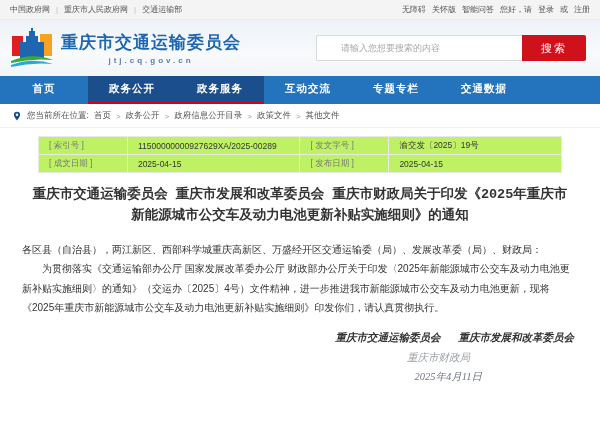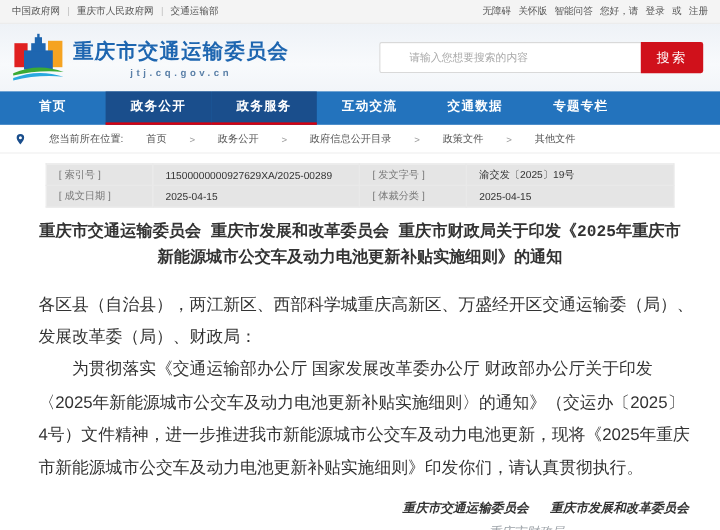--- a/index.html
+++ b/index.html
@@ -31,58 +31,58 @@
   .site-title { font-size: 17px; font-weight: bold; color: #1e66b0; letter-spacing: 1px; }
   .site-url { font-size: 8px; color: #5b80a8; letter-spacing: 3px; margin-top: 2px; font-weight: bold; }
   .searchbox { display: flex; height: 26px; width: 270px; }
   .searchbox input {
     flex: 1; border: 1px solid #d9d9d9; border-right: none; outline: none;
     border-radius: 2px 0 0 2px; padding: 0 24px; font-size: 9px; color: #333;
     background: #fff; font-family: "Liberation Sans", sans-serif;
   }
   .searchbox input::placeholder { color: #a9a9a9; }
   .search-btn {
-    width: 52px; background: #d0111b; color: #fff; border: none;
+    width: 64px; background: #d0111b; color: #fff; border: none;
     font-size: 11px; border-radius: 0 2px 2px 0; cursor: pointer; letter-spacing: 2px;
     font-family: "Liberation Sans", sans-serif;
   }
   
   .nav {
     height: 28px; background: #2373bd; display: flex; padding-right: 72px;
   }
   .nav-item {
     flex: 1; display: flex; align-items: center; justify-content: center;
     color: #fff; font-size: 10.5px; font-weight: bold; cursor: pointer;
     letter-spacing: 1px; border-bottom: 2px solid transparent;
   }
   .nav-item.active { background: #1a4e8c; border-bottom: 2px solid #d9000e; }
   
   .breadcrumb {
-    display: flex; align-items: center; gap: 19px;
+    display: flex; align-items: center; gap: 5px;
     padding: 6px 12px 5px 12px; font-size: 8.5px; color: #555;
     border-bottom: 1px solid #f0f0f0;
   }
   .crumb { color: #555; cursor: pointer; }
   .crumb-sep { color: #999; font-size: 8px; }
   .bc-icon { width: 10px; height: 10px; fill: #1a4e8c; }
   
   .meta-wrap { padding: 8px 38px 0 38px; }
   table.meta { width: 100%; border-collapse: collapse; table-layout: fixed; }
   table.meta td {
     border: 1px solid #e9e9e9; height: 18px; font-size: 8.5px;
-    padding: 0 10px; background: #e5e5e5; vertical-align: middle;
+    padding: 0 10px; background: #bef264; vertical-align: middle;
   }
   td.mlabel { width: 17%; color: #777; }
   td.mvalue { width: 33%; color: #333; }
   
   .doc-title {
     margin: 12px 28px 0 28px; text-align: center;
     font-size: 13.5px; font-weight: bold; color: #333; line-height: 1.55; font-family: Liberation Mono, monospace;
   }
-  .doc-body { margin: 13px 22px 0 32px; font-size: 14px; color: #333; line-height: 1.95; }
+  .doc-body { margin: 13px 22px 0 22px; font-size: 10px; color: #333; line-height: 1.95; }
   .doc-body p.indent { text-indent: 2em; }
   .signatures { margin-top: 13px; padding-right: 26px; text-align: right; font-size: 10.5px; font-style: italic; }
   .sig-line1 { color: #333; font-weight: bold; }
   .sig-line1 .gap { display: inline-block; width: 18px; }
   .sig-line2 { color: #9aa0a6; margin-top: 6px; padding-right: 104px; }
   .sig-date {
     color: #6f7680; margin-top: 5px; padding-right: 92px;
     font-family: "Liberation Serif", serif; font-size: 10.5px; text-align: right;
   }
 </style>
@@ -129,22 +129,22 @@
     <input type="text" placeholder="请输入您想要搜索的内容" style="">
     <button class="search-btn">搜索</button>
   </div>
 </div>
 
 <div class="nav">
   <div class="nav-item">首页</div>
   <div class="nav-item active">政务公开</div>
   <div class="nav-item active">政务服务</div>
   <div class="nav-item">互动交流</div>
+  <div class="nav-item">专题专栏</div>
   <div class="nav-item">交通数据</div>
-  <div class="nav-item">专题专栏</div>
 </div>
 
 <div class="breadcrumb">
   <svg class="bc-icon" viewBox="0 0 16 16">
     <path d="M8 1a5 5 0 0 0-5 5c0 3.5 5 9 5 9s5-5.5 5-9a5 5 0 0 0-5-5zm0 7a2 2 0 1 1 0-4 2 2 0 0 1 0 4z"></path>
   </svg>
   <span>您当前所在位置:</span>
   <span class="crumb">首页</span>
   <span class="crumb-sep">&gt;</span>
   <span class="crumb">政务公开</span>
@@ -161,21 +161,21 @@
     <tbody>
         <tr>
       <td class="mlabel">[ 索引号 ]</td>
       <td class="mvalue">11500000000927629XA/2025-00289</td>
       <td class="mlabel">[ 发文字号 ]</td>
       <td class="mvalue">渝交发〔2025〕19号</td>
     </tr>
     <tr>
       <td class="mlabel">[ 成文日期 ]</td>
       <td class="mvalue">2025-04-15</td>
-      <td class="mlabel">[ 体裁分类 ]</td>
+      <td class="mlabel">[ 发布日期 ]</td>
       <td class="mvalue">2025-04-15</td>
     </tr>
   </tbody>
     </table>
 </div>
 
 <h1 class="doc-title">重庆市交通运输委员会 重庆市发展和改革委员会 重庆市财政局关于印发《2025年重庆市新能源城市公交车及动力电池更新补贴实施细则》的通知</h1>
 
 <div class="doc-body">
   <p>各区县（自治县），两江新区、西部科学城重庆高新区、万盛经开区交通运输委（局）、发展改革委（局）、财政局：</p>

